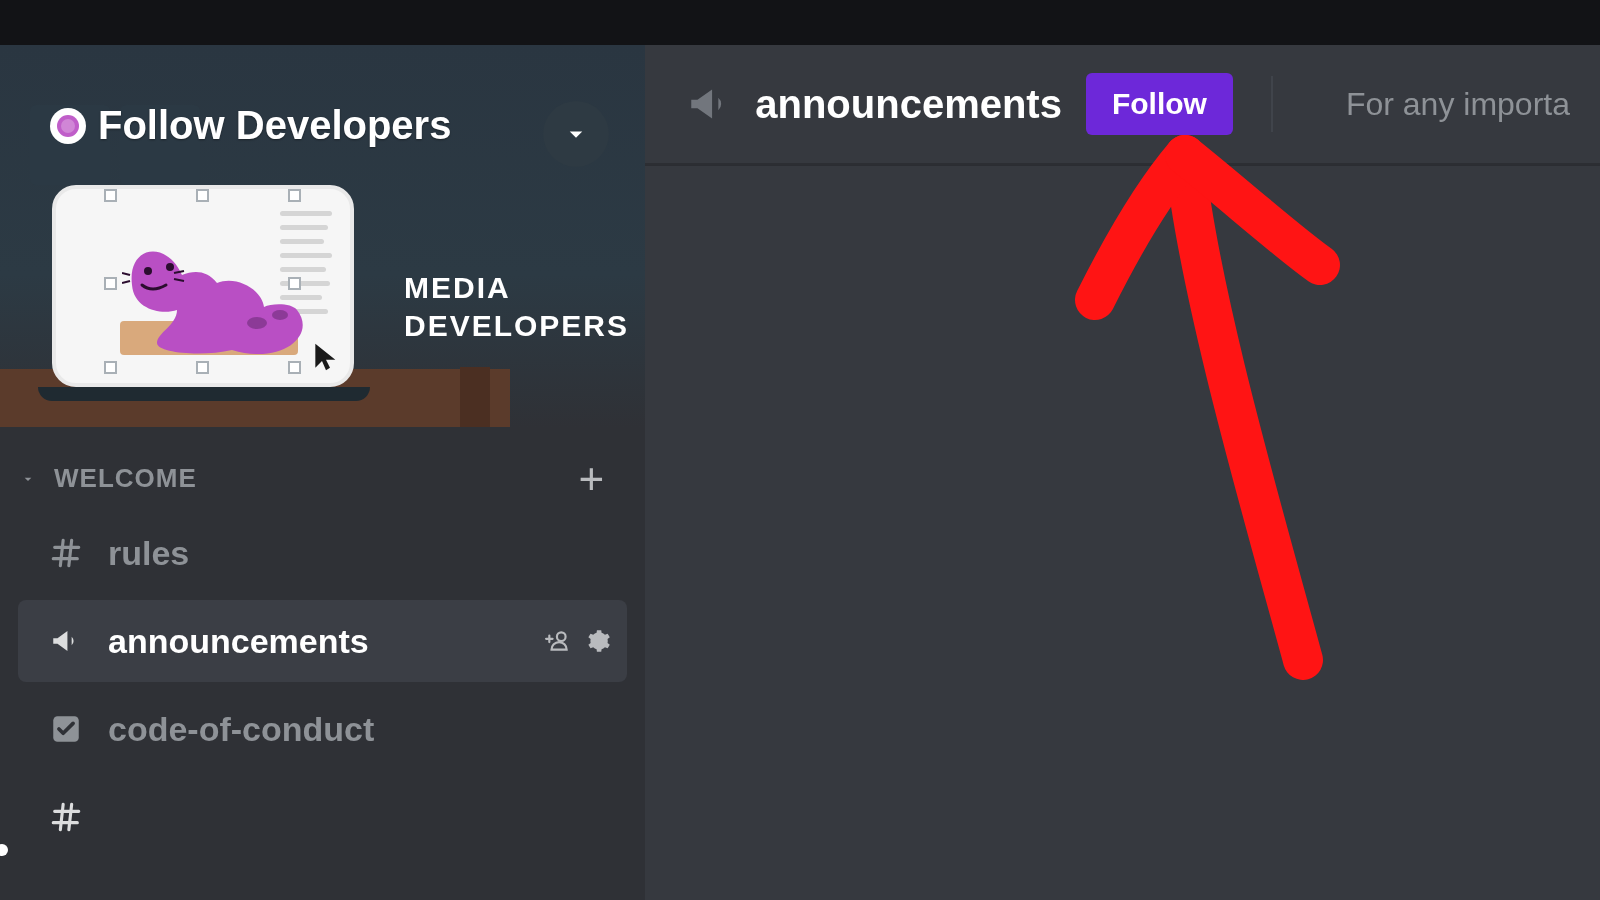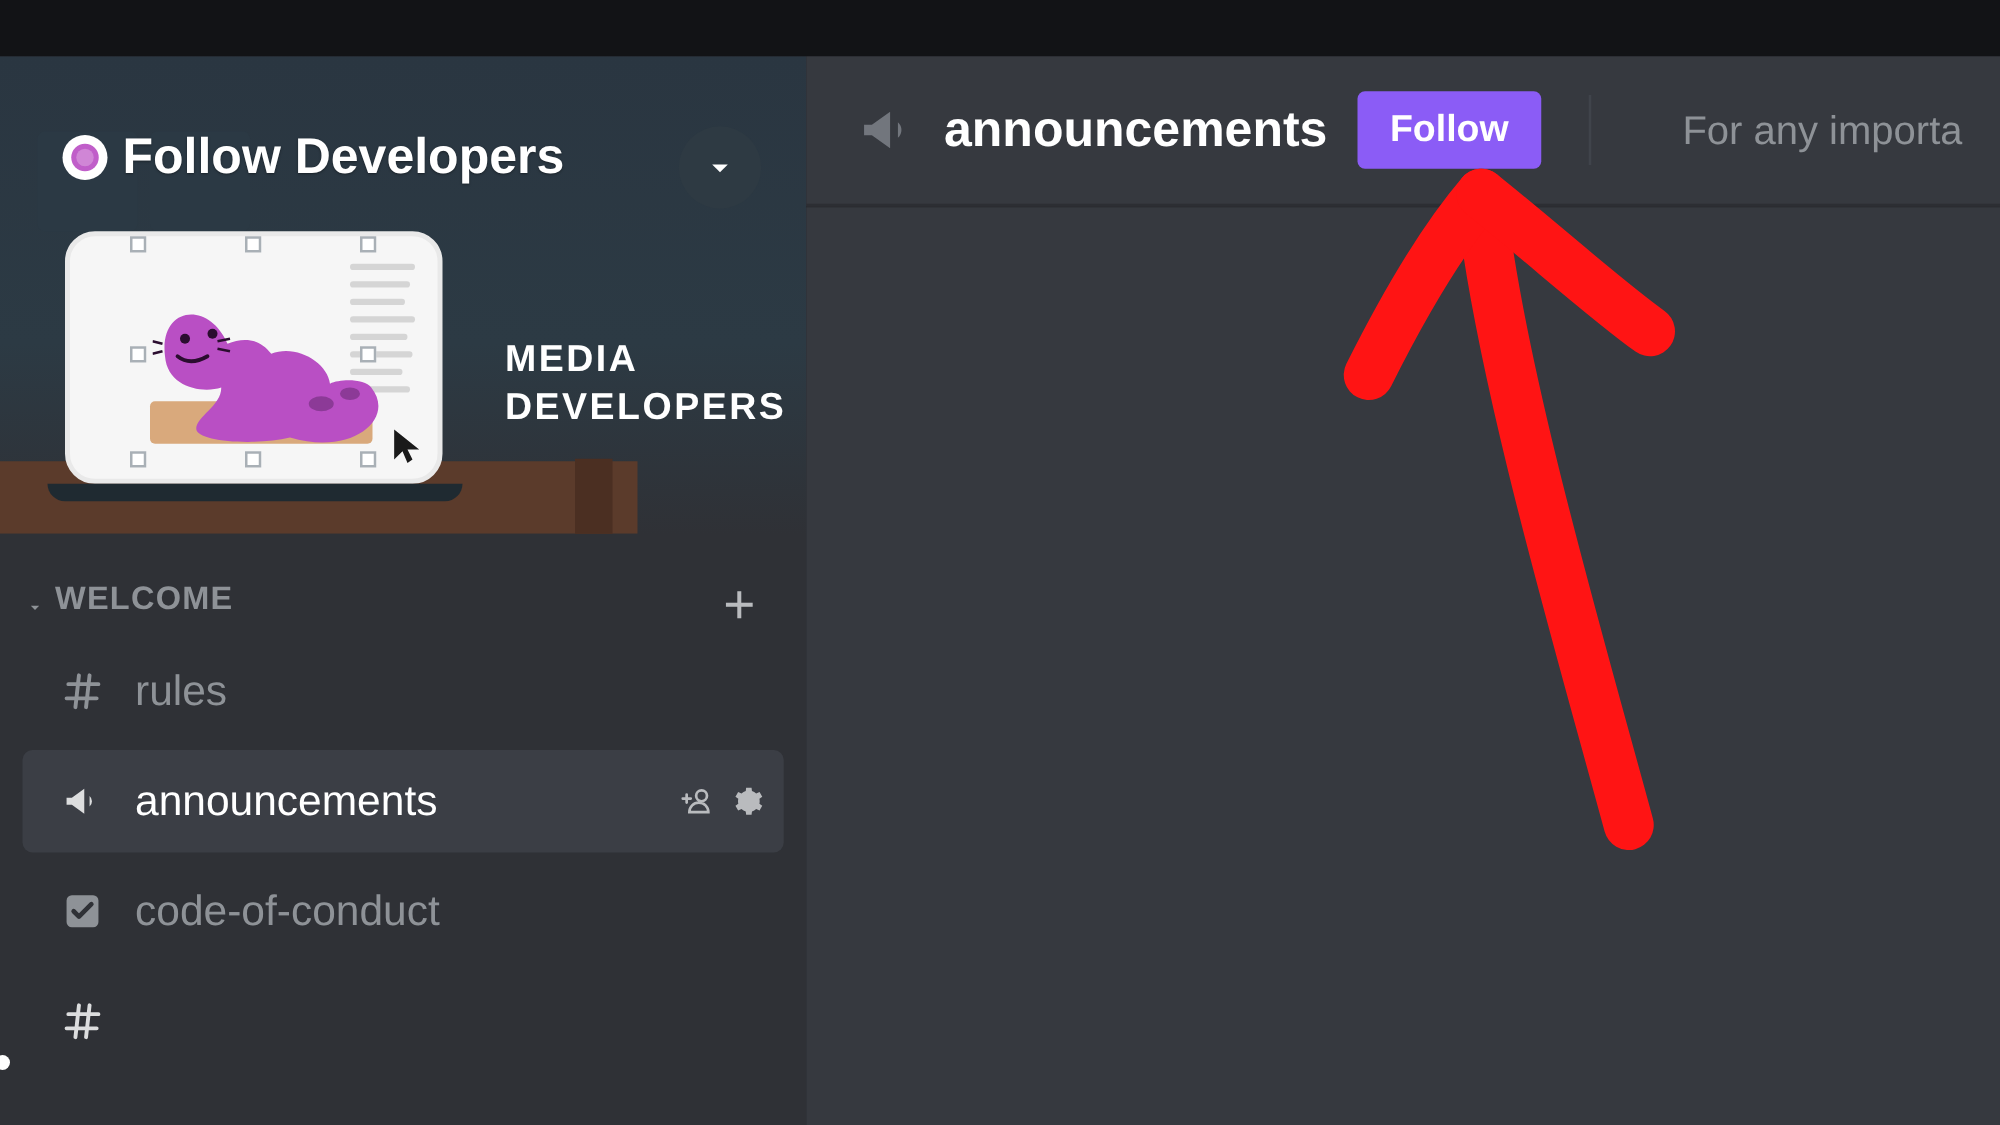--- a/index.html
+++ b/index.html
@@ -46,43 +46,43 @@
 
   .cursor { position:absolute; left:262px; top:156px; width:32px; height:32px; z-index:4;}
   .cursor svg { width:100%; height:100%; }
 
   .banner-subtitle { position:absolute; left:404px; top:178px; color:#fff; font-size:30px; font-weight:700; letter-spacing:2px; line-height:1.25;margin-top:46px; }
 
   .desk { position:absolute; left:0; bottom:0; width:510px; height:58px; background:#5b3b2b; }
   .desk-leg { position:absolute; bottom:-200px; left:460px; width:30px; height:260px; background:#4b2f22; }
 
   .channel-list { flex:1; background:#2f3136; padding:30px 18px 0 18px; }
-  .category { display:flex; align-items:flex-end; color:#8e9297; font-size:26px; font-weight:600; letter-spacing:1px; padding:6px 6px 18px 2px; cursor:pointer; }
+  .category { display:flex; align-items:center; color:#8e9297; font-size:26px; font-weight:600; letter-spacing:1px; padding:6px 6px 18px 2px; cursor:pointer;gap:10px; }
   .category .chev { margin-right:8px; display:inline-flex; }
   .category .chev svg { width:16px; height:16px; fill:#8e9297; }
   .category .add { margin-left:auto; color:#b9bbbe; font-size:44px; line-height:20px; font-weight:300; cursor:pointer; padding-right:16px;}
   .channel { display:flex; align-items:center; height:82px; border-radius:8px; padding:0 16px 0 28px; color:#8e9297; cursor:pointer; margin-bottom:6px;}
   .channel.active { background:#3b3e45; color:#fff; }
   .channel.active .ch-label { color:#fff; }
   .ch-icon { width:40px; display:flex; justify-content:center; margin-right:22px; }
   .ch-icon svg { width:34px; height:34px; fill:#8e9297; }
   .channel.active .ch-icon svg { fill:#dcddde; }
-  .ch-label { font-size:34px; font-weight:400; color:#8e9297;text-align:center; }
+  .ch-label { font-size:34px; font-weight:700; color:#8e9297;text-align:center; }
   .ch-actions { margin-left:auto; display:none; gap:14px; align-items:center;}
   .channel.active .ch-actions { display:flex; }
   .ch-actions svg { width:26px; height:26px; fill:#b9bbbe; cursor:pointer; }
 
   .unread-pip { position:absolute; left:-4px; bottom:44px; width:12px; height:12px; background:#fff; border-radius:50%; z-index:4;}
 
   .main { flex:1; background:#36393f; position:relative; padding-top:45px;}
   .main-header { height:120px; display:flex; align-items:center; padding:0 30px 0 40px; border-bottom:2px solid #2c2e33; box-shadow:0 1px 0 rgba(0,0,0,0.2);}
   .mh-icon { margin-right:20px; display:flex; }
   .mh-icon svg { width:50px; height:50px; fill:#72767d; }
   .mh-title { color:#fff; font-size:40px; font-weight:700; margin-right:24px;}
-  .follow-btn { background:#8b5cf6; color:#fff; font-size:30px; font-weight:600; padding:14px 26px; border-radius:6px; cursor:pointer; border:none;}
+  .follow-btn { background:#6d28d9; color:#fff; font-size:30px; font-weight:600; padding:14px 26px; border-radius:6px; cursor:pointer; border:none;}
   .mh-divider { width:2px; height:56px; background:#40444b; margin:0 38px;}
   .mh-topic { color:#8e9297; font-size:32px; white-space:nowrap; overflow:hidden;margin-left:35px;}
 
   
   .annotation-arrow { position:absolute; z-index:20; pointer-events:none; }
 </style>
 </head>
 <body>
 
 <div class="topbar"></div>

